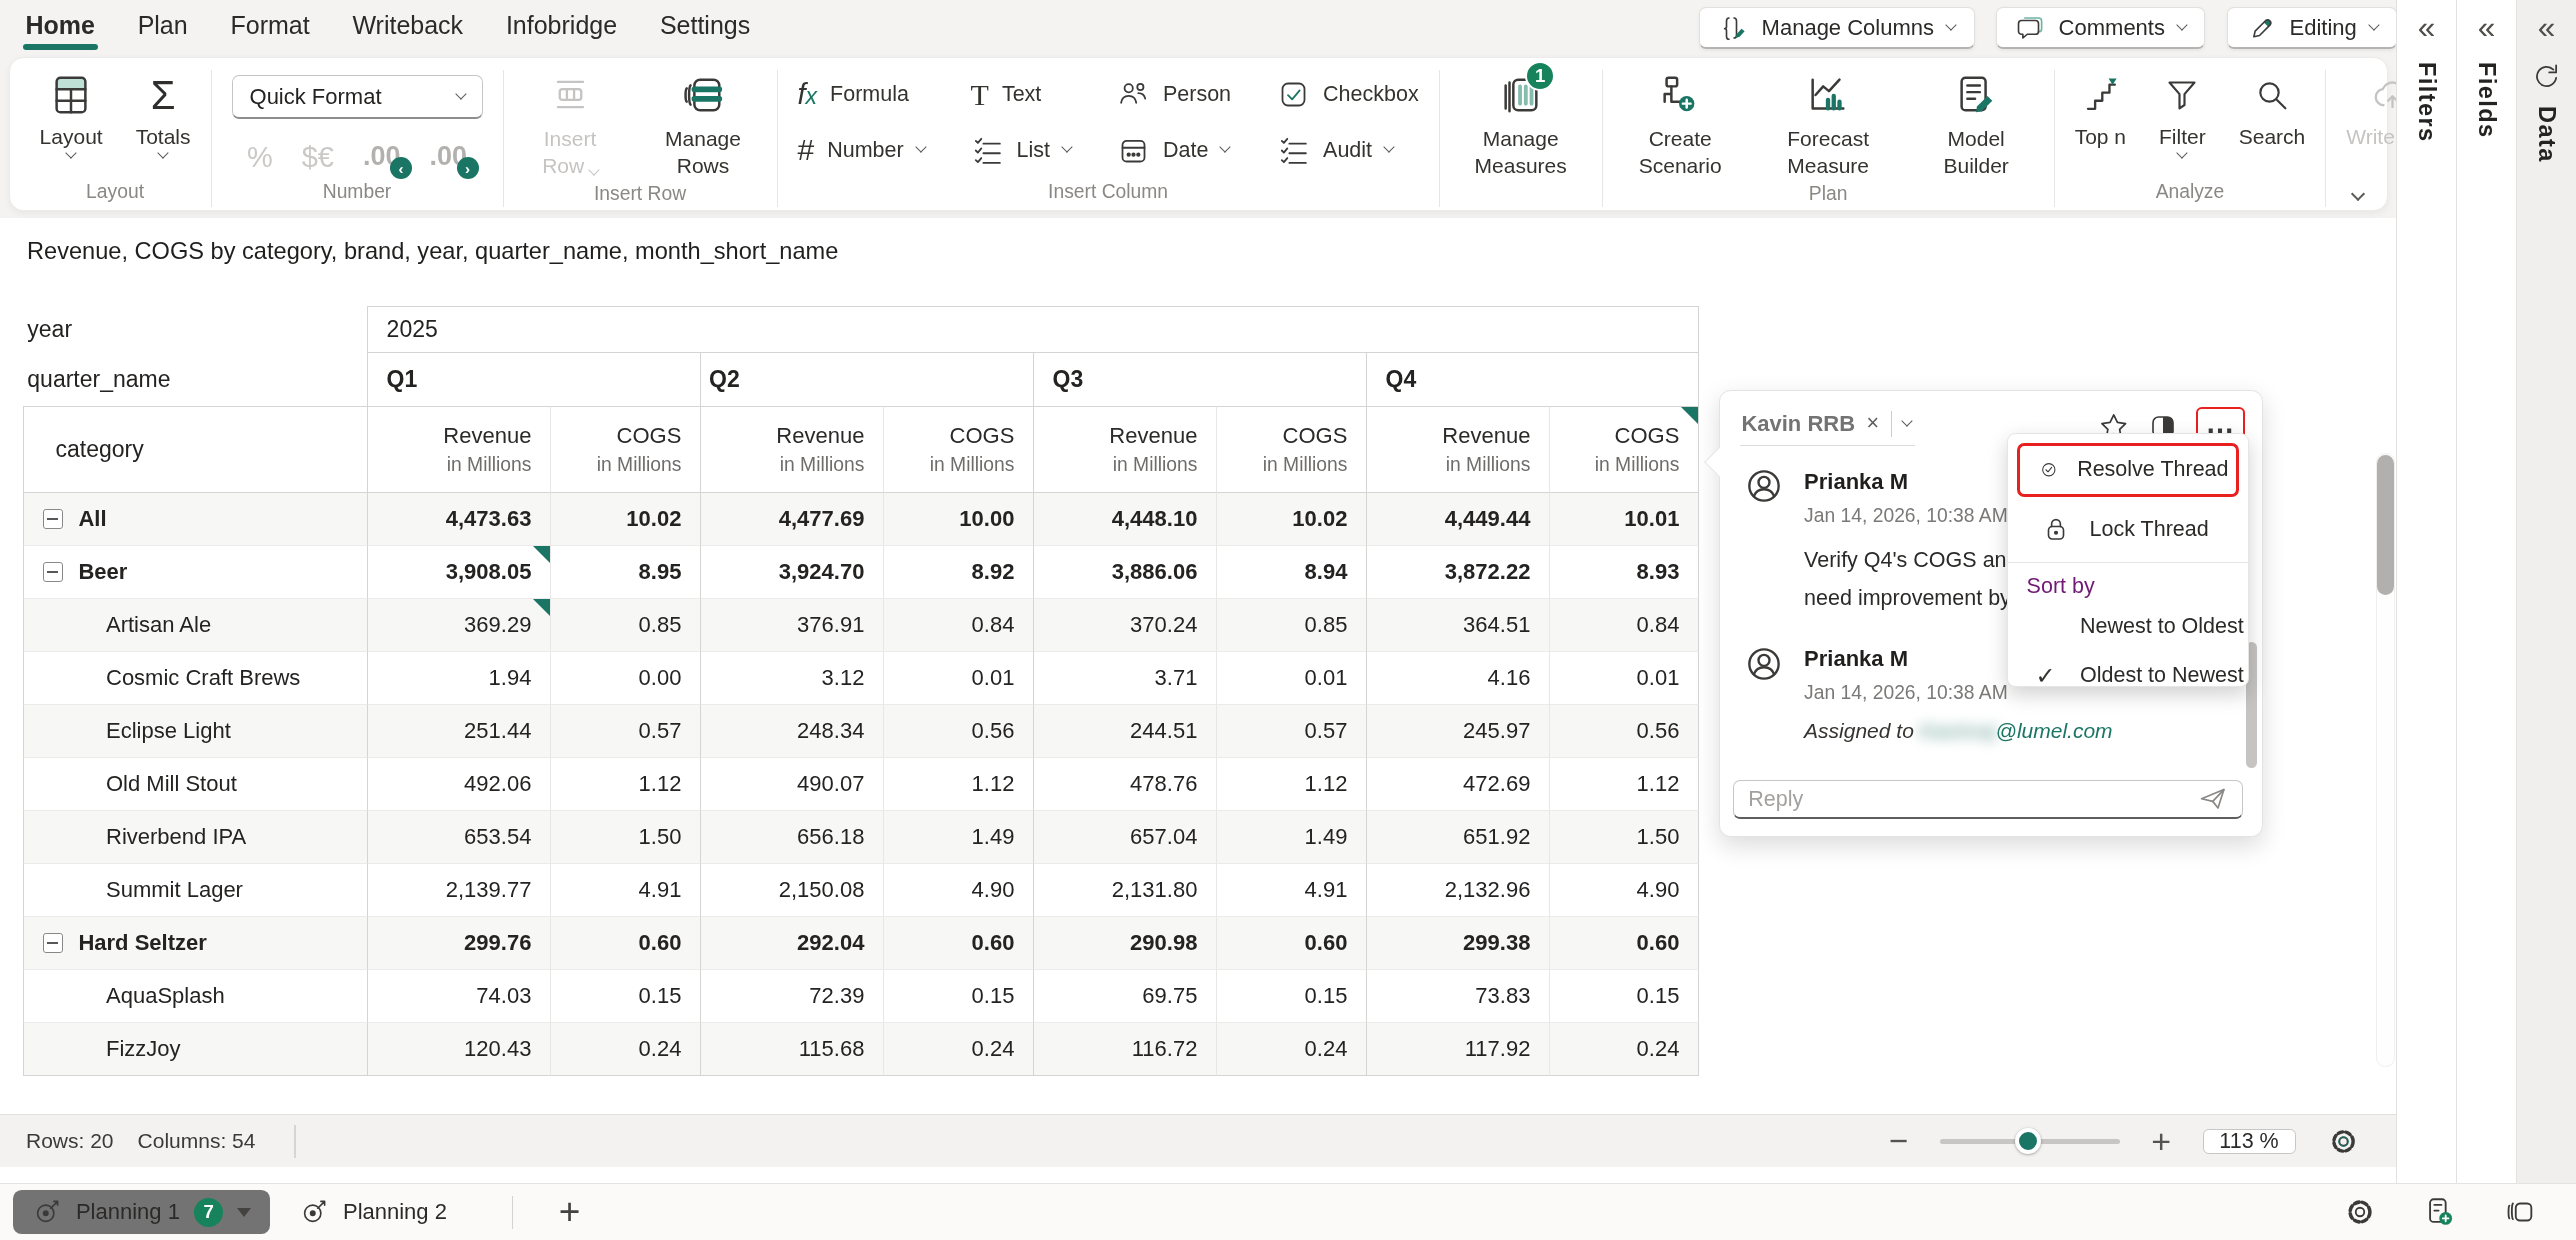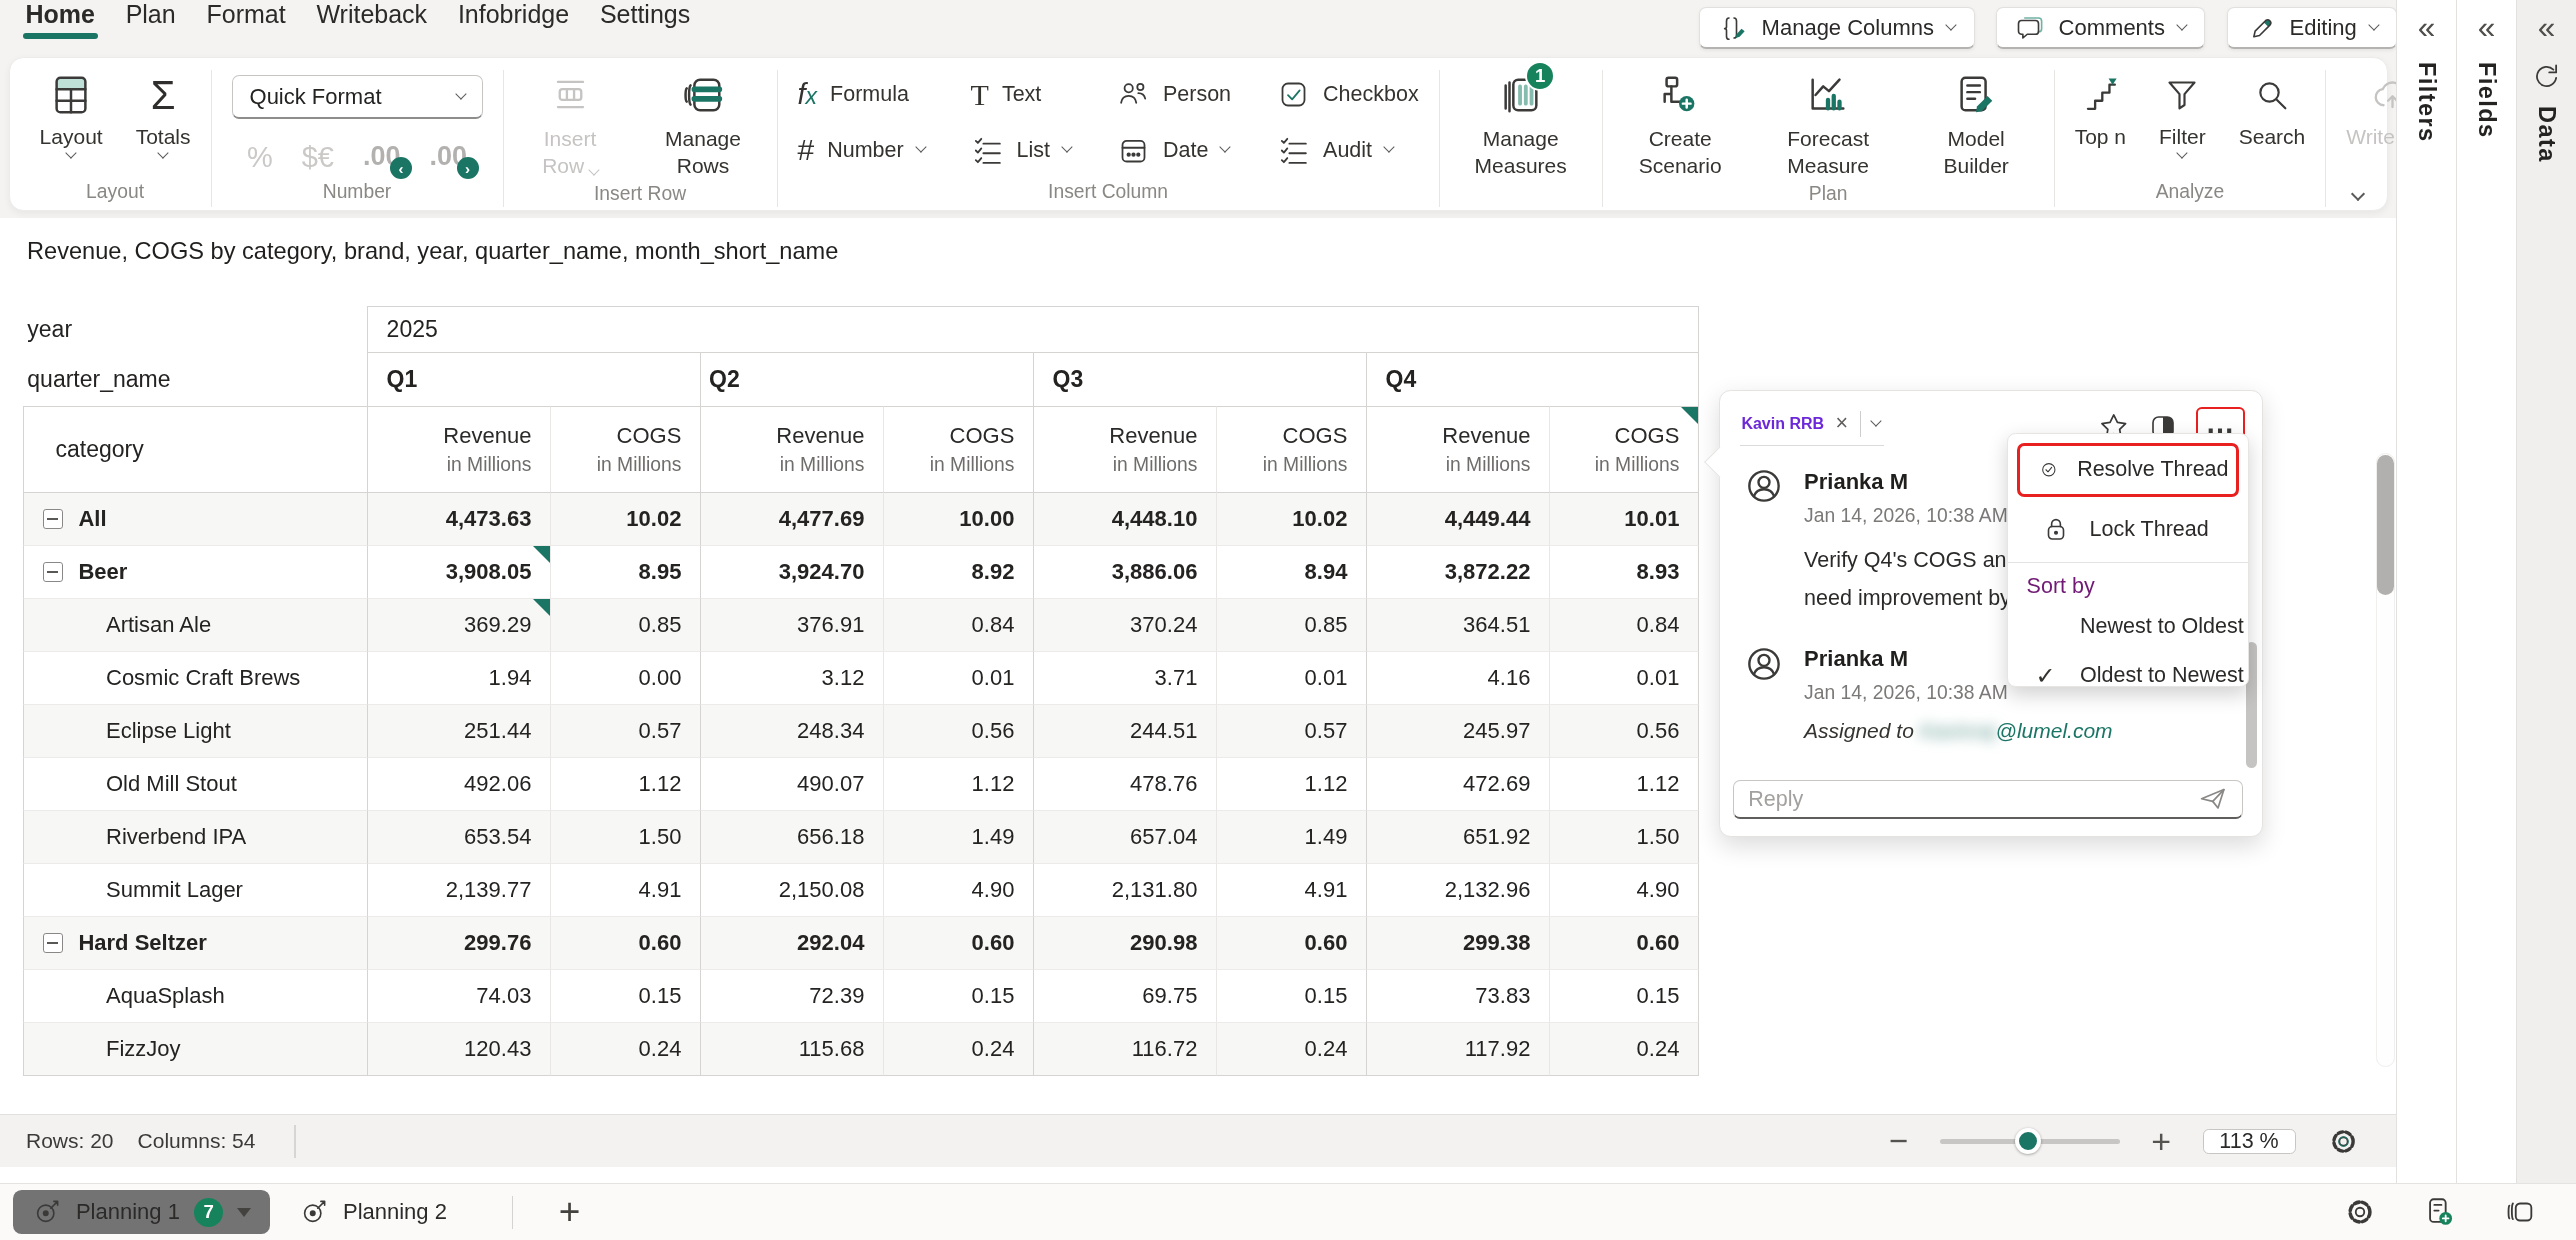--- a/index.html
+++ b/index.html
@@ -8,21 +8,21 @@
     --bord:#d6d4d2; --bord-lt:#e9e7e5; --stripe:#f7f7f6;
   }
   *{box-sizing:border-box}
   html,body{margin:0;padding:0}
   body{width:2576px;height:1240px;position:relative;overflow:hidden;
        font-family:"Liberation Sans", sans-serif;background:#fff;color:var(--txt);}
   .nw{white-space:nowrap}
 
   
   .topband{position:absolute;left:0;top:0;width:2396px;height:218px;background:#f4f3f1;}
-  .menu-bar{position:absolute;left:24px;top:0;height:50px;display:flex;gap:28px;align-items:flex-start;z-index:3}
+  .menu-bar{position:absolute;left:24px;top:0;height:50px;display:flex;gap:40px;align-items:center;z-index:3}
   .menu-item{font-size:25px;color:#2b2a29;position:relative;padding:0 1.4px;cursor:default}
   .menu-item.active{font-weight:bold}
   .menu-item.active::after{content:"";position:absolute;left:-1.4px;right:-1.4px;bottom:-10px;height:5.7px;background:var(--teal);border-radius:3.6px}
 
   .top-btns{position:absolute;top:7.2px;left:1699px;display:flex;gap:21.5px;z-index:3}
   .top-btn{height:42px;background:#fff;border:0.7px solid #e2e0de;border-bottom:2.1px solid #b5b3b1;
            border-radius:7.2px;display:flex;align-items:center;gap:13px;padding:0 18.6px;
            font-size:22px;color:#2b2a29;box-shadow:0 1.4px 3.6px rgba(0,0,0,.06)}
   .cv{display:inline-block;width:10px;height:10px;border-right:2.1px solid #5c5a58;border-bottom:2.1px solid #5c5a58;
       transform:rotate(45deg);margin-top:-5.7px;flex:none}
@@ -91,21 +91,21 @@
              border:0.7px solid #f1efed;border-radius:9.3px;z-index:1}
   .tbl-thumb{position:absolute;left:2377px;top:455px;width:17px;height:140px;background:#b2b0ae;border-radius:8.6px;z-index:2}
 
   
   .cpanel{position:absolute;left:1719px;top:390px;width:544px;height:447px;background:#fff;
           border:0.7px solid #e5e3e1;border-radius:11.5px;box-shadow:0 8.6px 24px rgba(0,0,0,.14);z-index:10}
   .cp-tail{position:absolute;left:-10.7px;top:60px;width:21.5px;height:21.5px;background:#fff;transform:rotate(45deg);
            border-left:0.7px solid #e5e3e1;border-bottom:0.7px solid #e5e3e1}
   .cp-head{display:flex;align-items:center;padding:15.8px 17px 4.3px 20px}
   .chip{display:flex;align-items:center;gap:11.5px;border-bottom:1.4px solid #dddbd9;padding:2.9px 4.3px 8.6px 1.4px}
-  .chip .tname{font-size:16px;font-weight:bold;color:#6d28d9}
+  .chip .tname{font-size:22px;font-weight:bold;color:#737373}
   .chip .x{font-size:21.5px;color:#605e5c}
   .chip .vd{width:1.1px;height:26px;background:#cfcdcb}
   .cp-icons{margin-left:auto;display:flex;align-items:center;gap:18.6px}
   .more-wrap{border:2.9px solid var(--red);border-radius:5.7px;padding:0 7.2px 7.2px;line-height:1}
   .more-dots{font-size:29px;font-weight:bold;color:#3b3a39;letter-spacing:1.4px}
   .comment{padding:13px 21.5px 0 21.5px;display:flex;gap:18.6px}
   .cm-body{font-size:21.5px}
   .cm-author{font-weight:bold;font-size:22px;color:#201f1e;padding-top:4.3px}
   .cm-time{font-size:19.3px;color:#7b7977;margin-top:10px}
   .cm-text{margin-top:15.8px;line-height:1.75;color:#2b2a29;white-space:nowrap}

